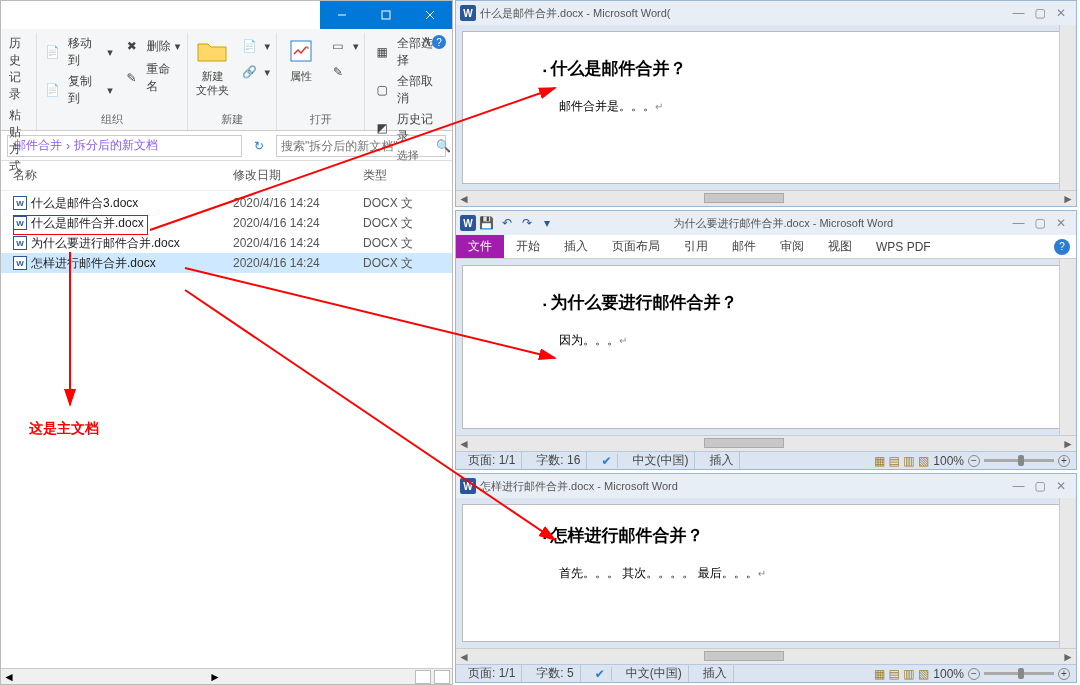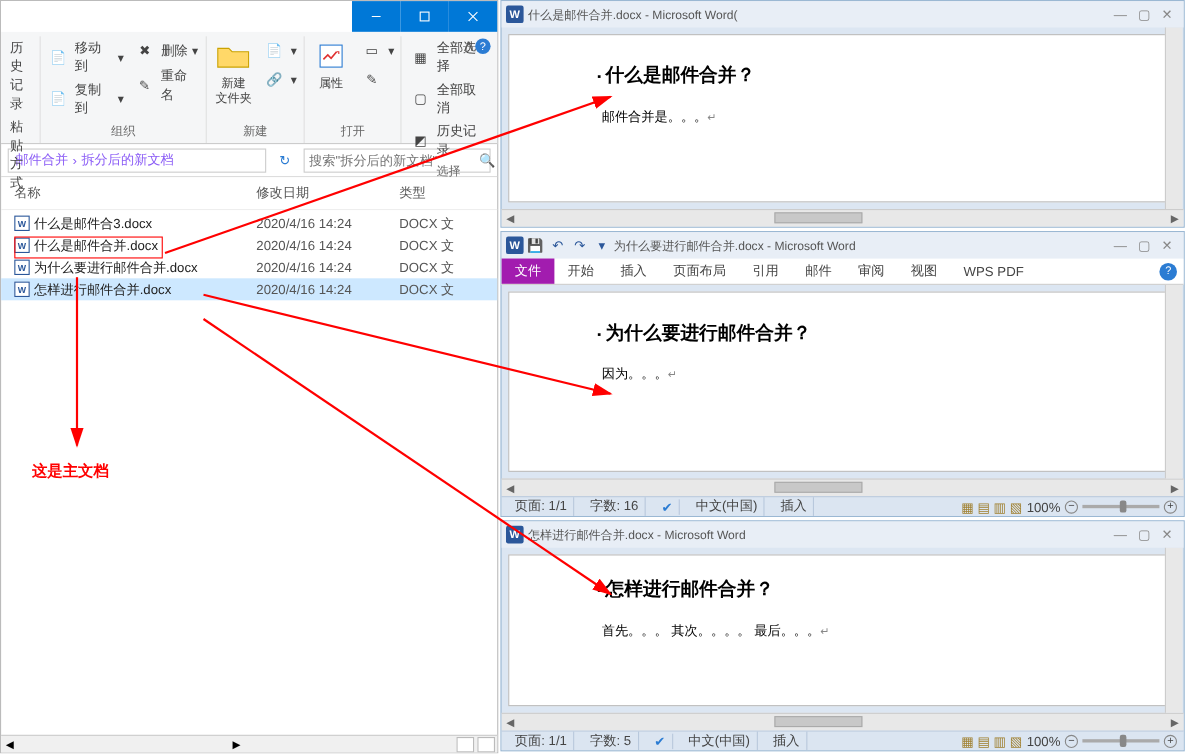--- a/index.html
+++ b/index.html
@@ -57,36 +57,36 @@
 
 
 .word{position:absolute;width:622px;border:1px solid #9bb8d3;background:#dce6f2}
 .w1{left:455px;top:0;height:207px}
 .w2{left:455px;top:210px;height:260px}
 .w3{left:455px;top:473px;height:210px}
 
 .wtitle{height:24px;background:#e8eef6;display:flex;align-items:center;padding:0 4px;gap:4px}
 .wlogo{width:16px;height:16px;background:#2b579a;color:#fff;font-size:10px;font-weight:bold;display:flex;align-items:center;justify-content:center;border-radius:2px}
 .wtitle .t{flex:1;color:#555;font-size:11px;text-align:left}
-.wtitle .t.center{text-align:left;flex:1}
+.wtitle .t.center{text-align:center;flex:1}
 .wtitle .wbtns{display:flex;gap:10px;color:#888;padding-right:6px}
 .wtitle .wbtns span{cursor:pointer}
 
 .wtabs{height:24px;background:#fff;display:flex;align-items:center;border-bottom:1px solid #ccc;font-size:12px}
 .wtabs .tab{padding:0 12px;height:100%;display:flex;align-items:center;color:#444}
 .wtabs .tab.file{background:#a21caf;color:#fff}
 .wtabs .help{margin-left:auto;width:16px;height:16px;border-radius:50%;background:#2b7cd3;color:#fff;display:flex;align-items:center;justify-content:center;font-size:10px;margin-right:6px}
 
 .wqat{display:flex;align-items:center;gap:6px}
 .wqat .q{width:14px;height:14px;display:flex;align-items:center;justify-content:center;color:#2b579a}
 
 .wdoc{background:#fff;margin:6px;border:1px solid #bbb;flex:1;padding:25px 80px;overflow:hidden}
 .wdoc h3{font-family:SimSun,serif;font-size:17px;font-weight:bold;color:#000;margin-bottom:18px}
 .wdoc h3::before{content:"▪";margin-right:4px;font-size:10px;vertical-align:middle}
-.wdoc p{font-family:SimSun,serif;font-size:13px;color:#000;margin-left:4px}
+.wdoc p{font-family:SimSun,serif;font-size:13px;color:#000;margin-left:16px}
 .wmark{color:#888;font-size:10px}
 
 .wbody{display:flex;flex-direction:column;height:calc(100% - 24px)}
 .w2 .wbody{height:calc(100% - 48px)}
 
 .whscroll{height:16px;background:#e8e8e8;border-top:1px solid #ccc;display:flex;align-items:center;position:relative}
 .whscroll .thumb{position:absolute;left:40%;width:80px;height:10px;background:#c8c8c8;border:1px solid #aaa;top:2px}
 .whscroll .arr{width:16px;height:14px;display:flex;align-items:center;justify-content:center;color:#666}
 .whscroll .arr.r{margin-left:auto}
 .wvscroll{position:absolute;right:1px;top:24px;bottom:16px;width:16px;background:#e8e8e8;border-left:1px solid #ccc}

